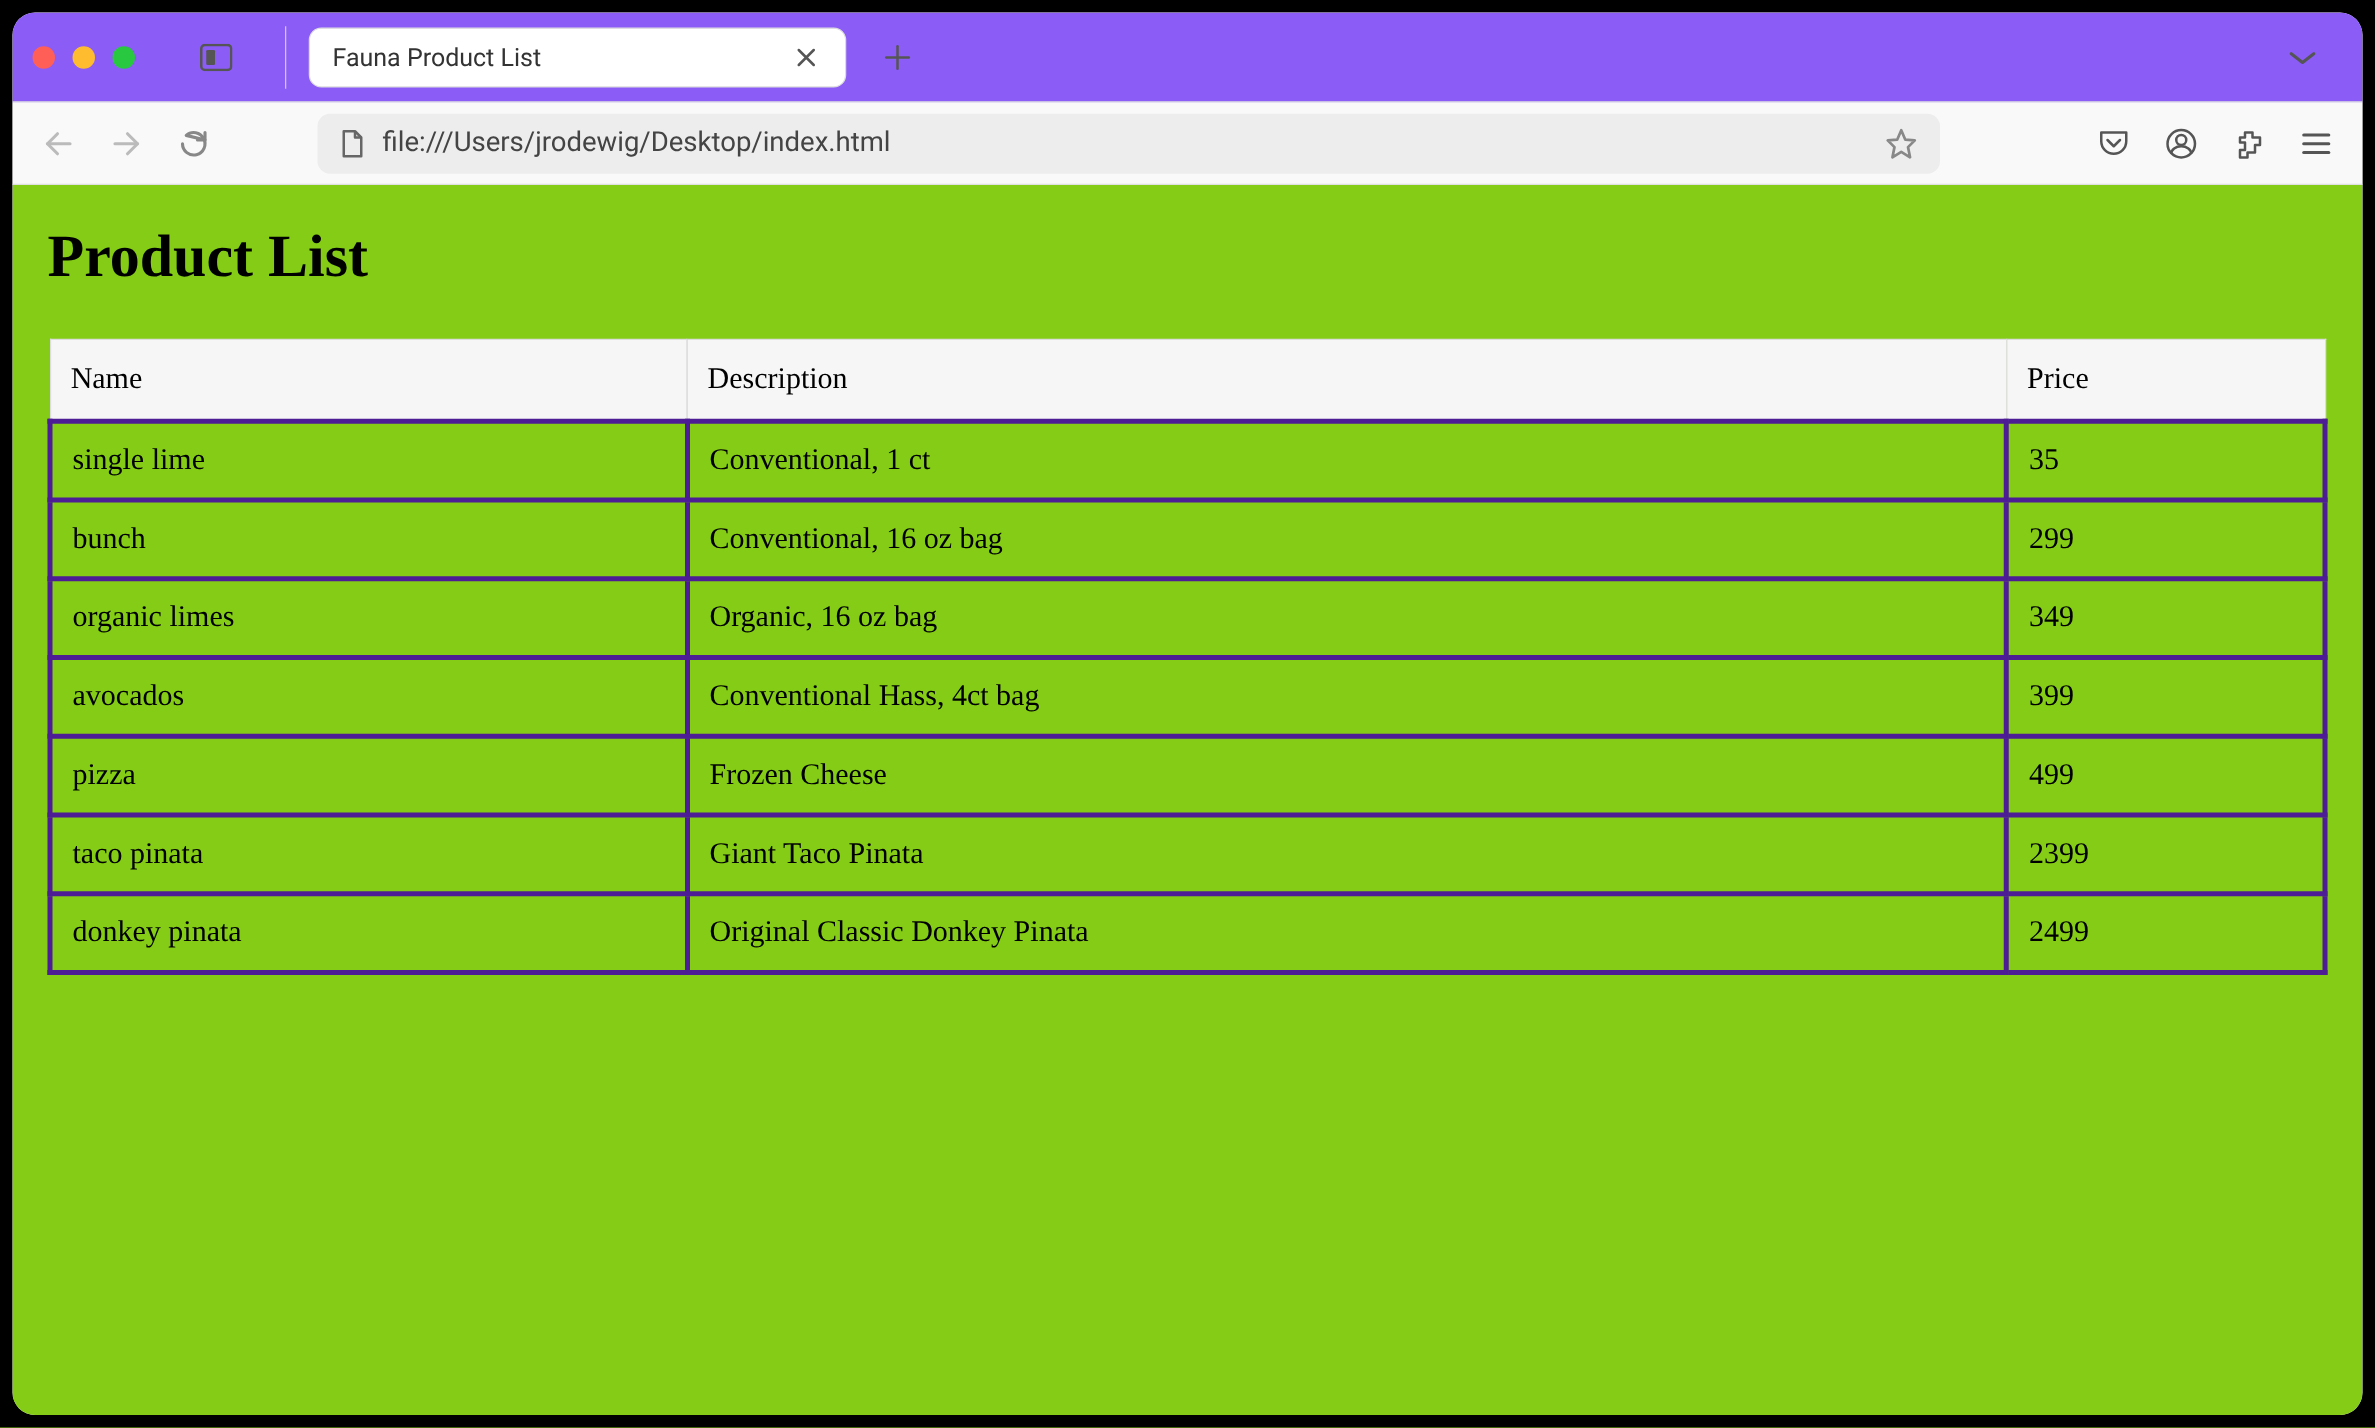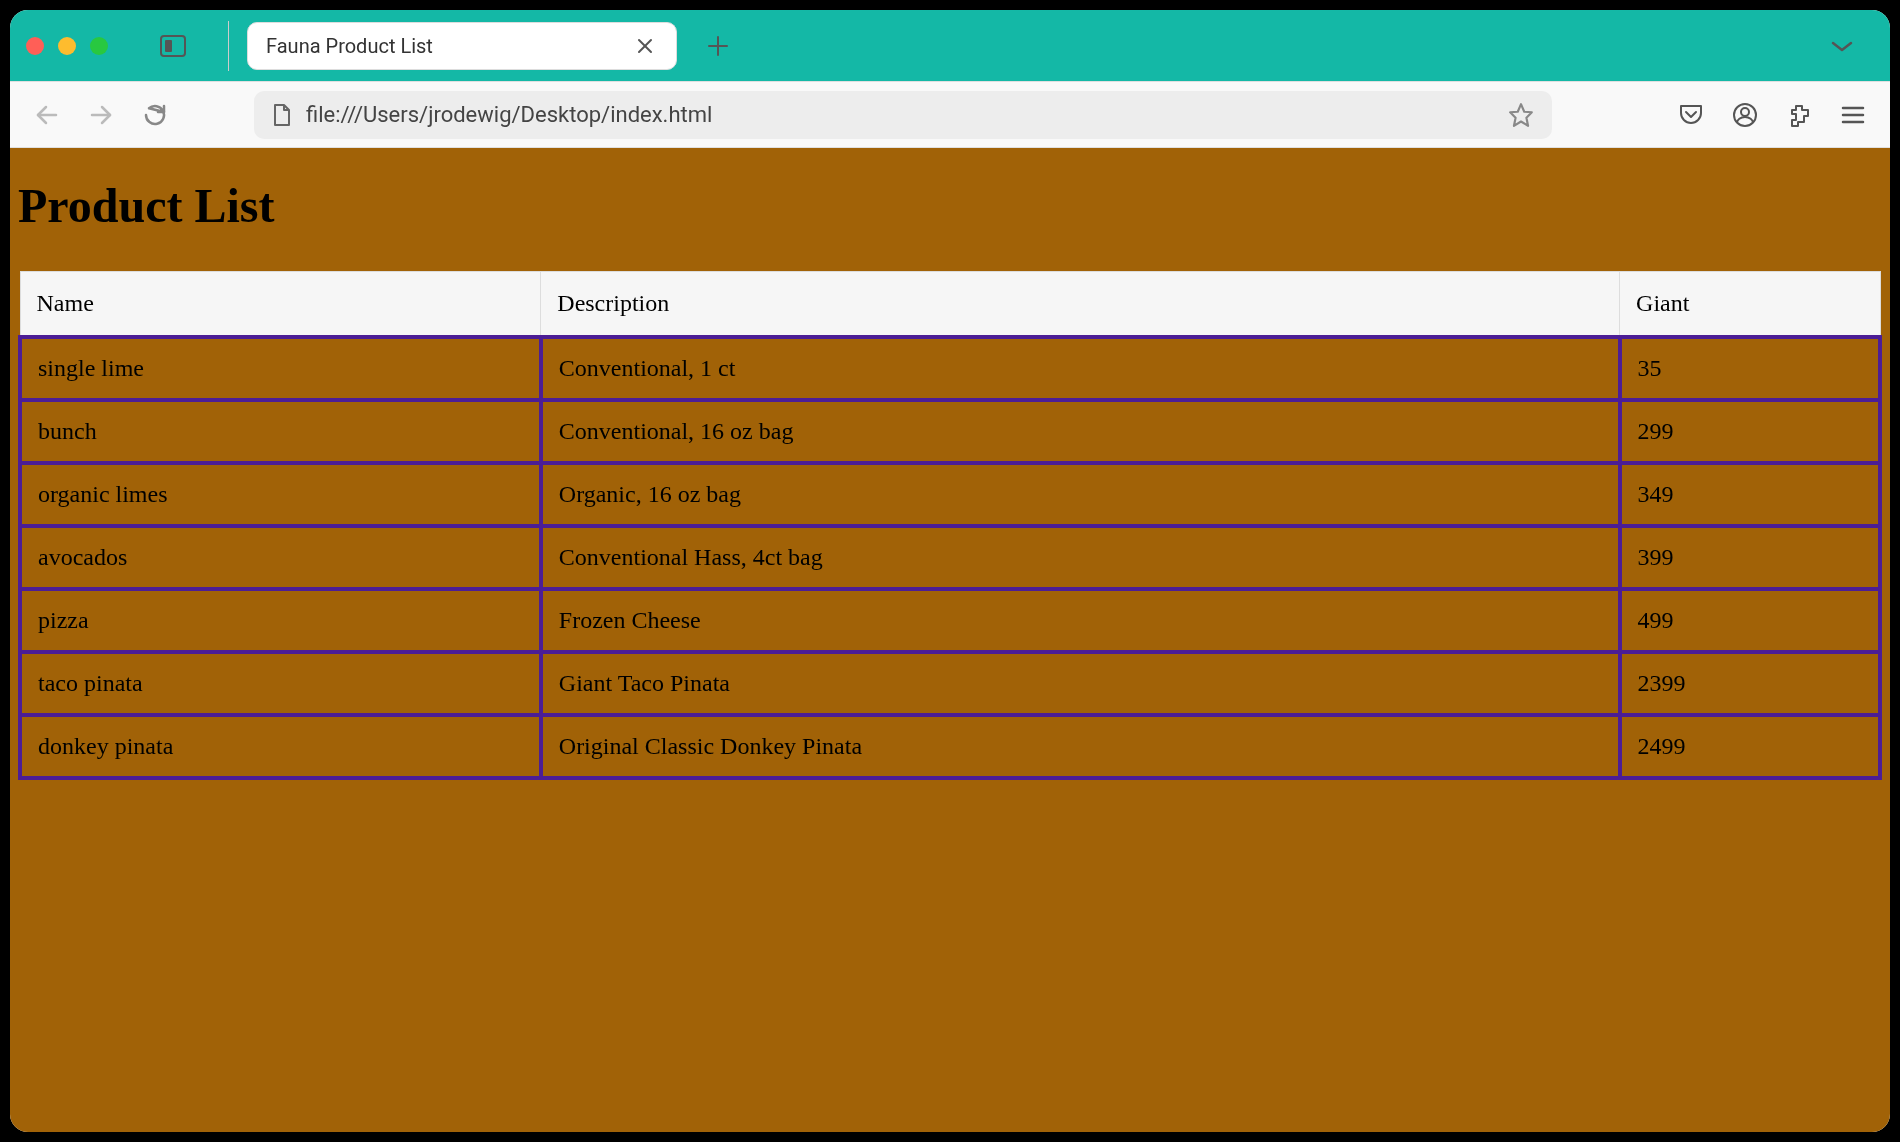--- a/index.html
+++ b/index.html
@@ -21,21 +21,21 @@
       border-radius: 18px;
       width: 100%;
       height: 100%;
       overflow: hidden;
       display: flex;
       flex-direction: column;
     }
 
     
     .tab-bar {
-      background: #14b8a6;
+      background: #8b5cf6;
       height: 72px;
       display: flex;
       align-items: center;
       padding: 0 16px;
       gap: 10px;
       border-bottom: 1px solid #e0e0e0;
     }
 
     .traffic-lights {
       display: flex;
@@ -164,22 +164,22 @@
       width: 30px;
       height: 30px;
       display: flex;
       align-items: center;
       justify-content: center;
     }
 
     
     .page-content {
       flex: 1;
-      background: #a16207;
-      padding: 30px 8px;
+      background: #84cc16;
+      padding: 30px 28px;
       overflow: auto;
     }
 
     .page-title {
       font-family: Georgia, 'Times New Roman', serif;
       font-size: 48px;
       font-weight: bold;
       color: #000;
       margin-bottom: 38px;
     }
@@ -322,21 +322,21 @@
   </div>
 
   <div class="page-content">
     <h1 class="page-title">Product List</h1>
 
     <table>
       <thead>
         <tr>
           <th>Name</th>
           <th>Description</th>
-          <th>Giant</th>
+          <th>Price</th>
         </tr>
       </thead>
       <tbody id="table-body">
       <tr>
             <td>single lime</td>
             <td>Conventional, 1 ct</td>
             <td>35</td>
           </tr>
           <tr>
             <td>bunch</td>

